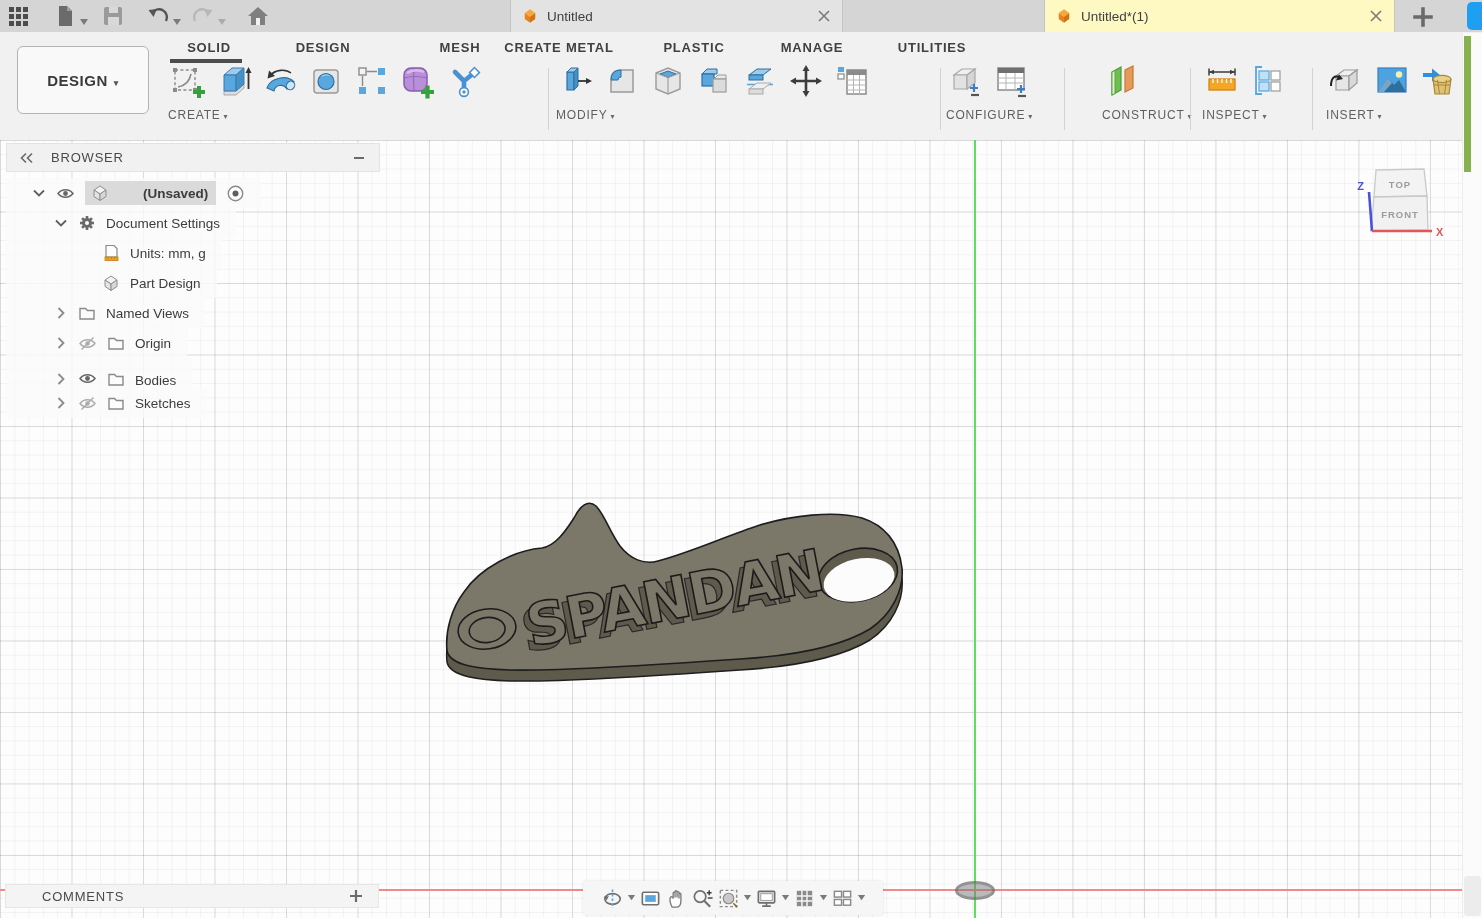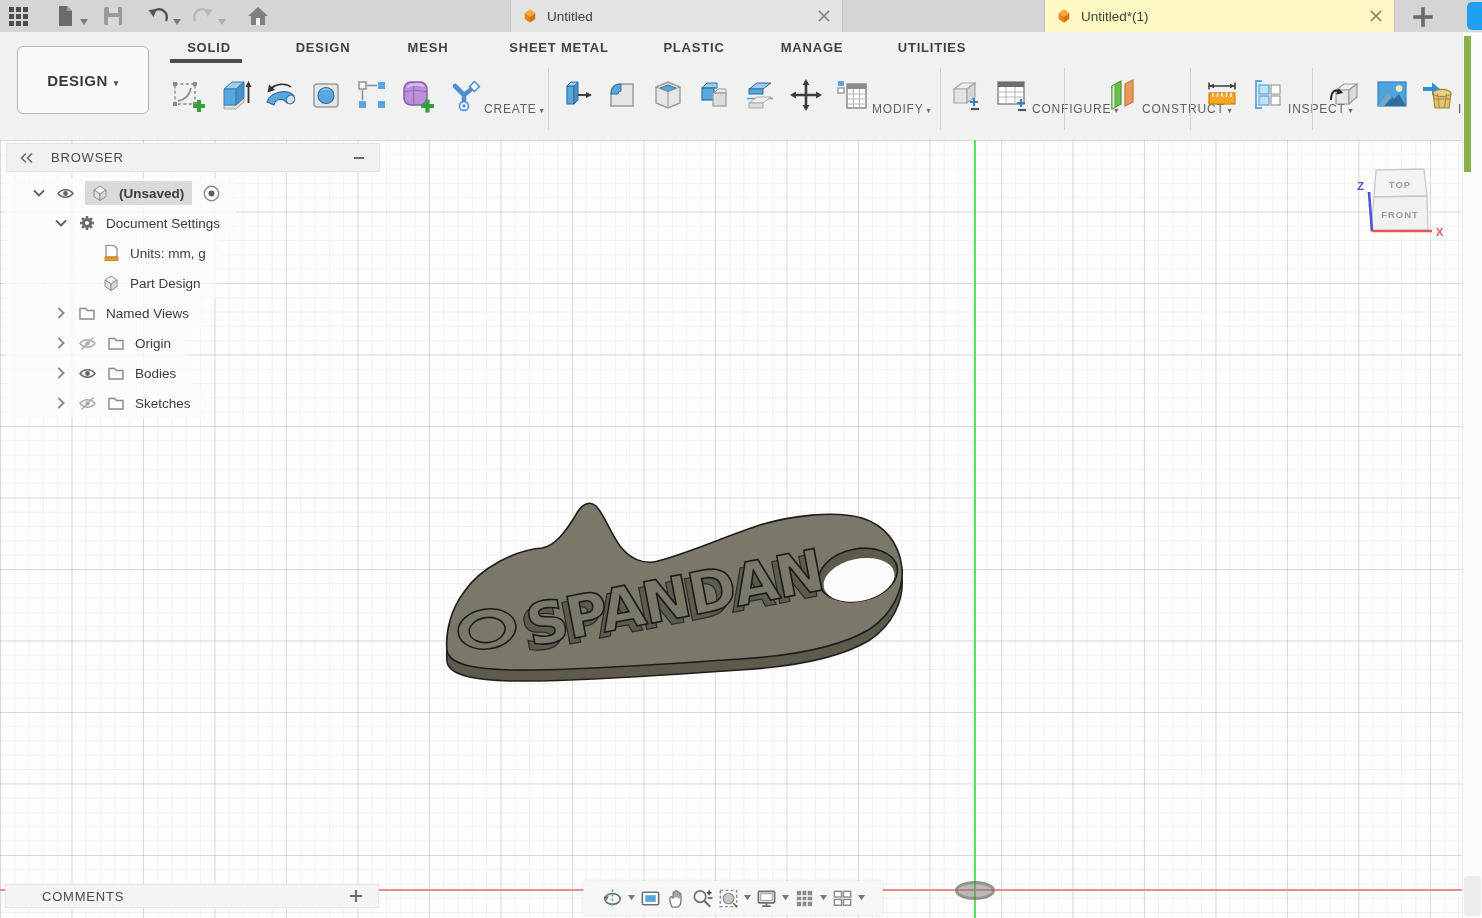--- a/index.html
+++ b/index.html
@@ -15,21 +15,21 @@
   .doc-tab .dclose { margin-left:auto; width:16px; height:16px; cursor:pointer; }
   #new-tab { position:absolute; left:1410px; top:4px; width:26px; height:24px; background:none; border:none; cursor:pointer; }
   #corner-badge { position:absolute; left:1467px; top:2px; width:15px; height:28px; background:#1f9ff2; border-radius:5px 0 0 5px; }
 
   
   #ribbon { position:absolute; left:0; top:32px; width:1482px; height:108px; background:#f1f1f1; z-index:30; }
   #design-btn { position:absolute; left:17px; top:14px; width:132px; height:68px; background:#f9f9f9; border:1px solid #b3b3b3; border-radius:6px; font-family:"Liberation Sans",sans-serif; font-size:15px; font-weight:bold; color:#3a3a3a; letter-spacing:0.5px; cursor:pointer; }
   #design-btn .dv { font-size:9px; color:#555; margin-left:6px; }
   .rtab { position:absolute; top:7px; transform:translateX(-50%); font-size:13px; font-weight:600; letter-spacing:0.8px; color:#414141; height:18px; line-height:18px; cursor:pointer; white-space:nowrap; }
   #active-underline { position:absolute; left:170px; top:27px; width:72px; height:4px; background:#4d4d4d; }
-  .rgroup { position:absolute; top:16px; height:68px; display:flex; flex-direction:row; align-items:flex-end; }
+  .rgroup { position:absolute; top:28px; height:68px; display:flex; flex-direction:column; align-items:flex-start; }
   .rgroup .icons { display:flex; gap:6px; align-items:center; height:42px; }
   .ticon { width:40px; height:40px; padding:2px; cursor:pointer; }
   .grp-label { margin-top:6px; font-size:12px; letter-spacing:0.8px; color:#5f5f5f; cursor:pointer; white-space:nowrap; }
   .grp-label .gc { font-size:8px; color:#6a6a6a; margin-left:3px; }
   .rsep { position:absolute; top:36px; width:1px; height:62px; background:#d2d2d2; }
 
   
   #viewport { position:absolute; left:0; top:140px; width:1482px; height:778px;
     background-color:#fdfdfd;
     background-image:
@@ -52,21 +52,21 @@
   #browser { position:absolute; left:6px; top:3px; width:374px; z-index:20; }
   #browser-header { height:29px; background:#f1f1f1; border:1px solid #e3e3e3; display:flex; align-items:center; padding:0 12px; }
   #browser-title { font-size:13px; letter-spacing:0.8px; color:#4a4a4a; margin-left:16px; }
   #browser-min { margin-left:auto; width:16px; height:16px; cursor:pointer; }
   #browser-collapse { width:16px; height:16px; cursor:pointer; }
   #browser-rows { margin-top:6px; }
   .brow { height:30px; display:flex; align-items:center; width:fit-content; padding-right:16px; background:rgba(250,250,250,0.82); font-size:13.5px; color:#3c3c3c; }
   .brow .bcaret { width:18px; height:18px; margin-right:8px; cursor:pointer; flex:0 0 auto; }
   .brow .beye { width:19px; height:19px; margin-right:10px; cursor:pointer; flex:0 0 auto; }
   .brow .bicon { width:18px; height:18px; margin-right:10px; flex:0 0 auto; }
-  .brow .sel { display:flex; align-items:center; background:#dadada; padding:3px 8px 3px 6px; }
+  .brow .sel { display:flex; align-items:center; background:#dadada; padding:3px 8px 3px 6px;gap:24px; }
   .brow .sel .bicon { margin-right:10px; }
   .brow .bradio { width:19px; height:19px; margin-left:10px; cursor:pointer; flex:0 0 auto; }
   .brow .blabel { cursor:default; white-space:nowrap; }
   .bold { font-weight:bold; }
 
   
   #comments { position:absolute; left:5px; top:744px; width:374px; height:24px; background:#f4f4f4; border:1px solid #e6e6e6; display:flex; align-items:center; padding:0 14px; z-index:20; cursor:pointer; }
   #comments-label { font-size:13px; letter-spacing:0.8px; color:#4a4a4a; margin-left:22px; }
   #comments-add { margin-left:auto; width:16px; height:16px; cursor:pointer; }
 
@@ -171,22 +171,22 @@
     <div id="corner-badge" style="background: rgb(31, 159, 242);"></div>
   </div>
 
   <div id="ribbon">
     <button id="design-btn">
       <span>DESIGN</span><span class="dv">▾</span>
     </button>
     <div id="ribbon-tabs">
         <span class="rtab" style="left: 209px;">SOLID</span>
         <span class="rtab" style="left: 323px;">DESIGN</span>
-        <span class="rtab" style="left: 428px;">MESH</span>
-        <span class="rtab" style="left: 559px;">SHEET METAL</span>
+        <span class="rtab" style="left: 460px;">MESH</span>
+        <span class="rtab" style="left: 559px;">CREATE METAL</span>
         <span class="rtab" style="left: 694px;">PLASTIC</span>
         <span class="rtab" style="left: 812px;">MANAGE</span>
         <span class="rtab" style="left: 932px;">UTILITIES</span>
       </div>
     <div id="active-underline"></div>
     <div id="ribbon-groups">
         <div class="rgroup" style="left: 168px; width: 372px;">
           <div class="icons">
             <div class="ticon"><svg viewBox="0 0 36 36">
                 <rect x="5" y="7" width="20" height="20" fill="none" stroke="#8b8b8b" stroke-width="1.4" stroke-dasharray="3 2.4"></rect>
@@ -489,21 +489,21 @@
             <span class="beye"><svg viewBox="0 0 19 19">
                 <path d="M2 9.5 C6 4.5 13 4.5 17 9.5 C13 14.5 6 14.5 2 9.5 Z" fill="none" stroke="#ababab" stroke-width="1.4"></path>
                 <circle cx="9.5" cy="9.5" r="2.2" fill="#ababab"></circle>
                 <path d="M3.5 15.5 L15.5 3.5" stroke="#ababab" stroke-width="1.5"></path>
               </svg></span>
             <span class="bicon"><svg viewBox="0 0 18 18">
                 <path d="M2 4.5 h5.5 l2 2 H16 V15 H2 Z" fill="#fcfcfc" stroke="#8a8a8a" stroke-width="1.4"></path>
               </svg></span>
             <span class="blabel">Origin</span>
           </div>
-          <div class="brow" style="padding-left: 46px;">
+          <div class="brow" style="padding-left: 46px; align-items: flex-end;">
             <span class="bcaret"><svg viewBox="0 0 18 18">
                 <polyline points="6.5,4 11.5,9 6.5,14" fill="none" stroke="#8a8a8a" stroke-width="1.8"></polyline>
               </svg></span>
             <span class="beye"><svg viewBox="0 0 19 19">
                 <path d="M2 9.5 C6 4.5 13 4.5 17 9.5 C13 14.5 6 14.5 2 9.5 Z" fill="none" stroke="#676767" stroke-width="1.5"></path>
                 <circle cx="9.5" cy="9.5" r="2.4" fill="#676767"></circle>
               </svg></span>
             <span class="bicon"><svg viewBox="0 0 18 18">
                 <path d="M2 4.5 h5.5 l2 2 H16 V15 H2 Z" fill="#fcfcfc" stroke="#8a8a8a" stroke-width="1.4"></path>
               </svg></span>

